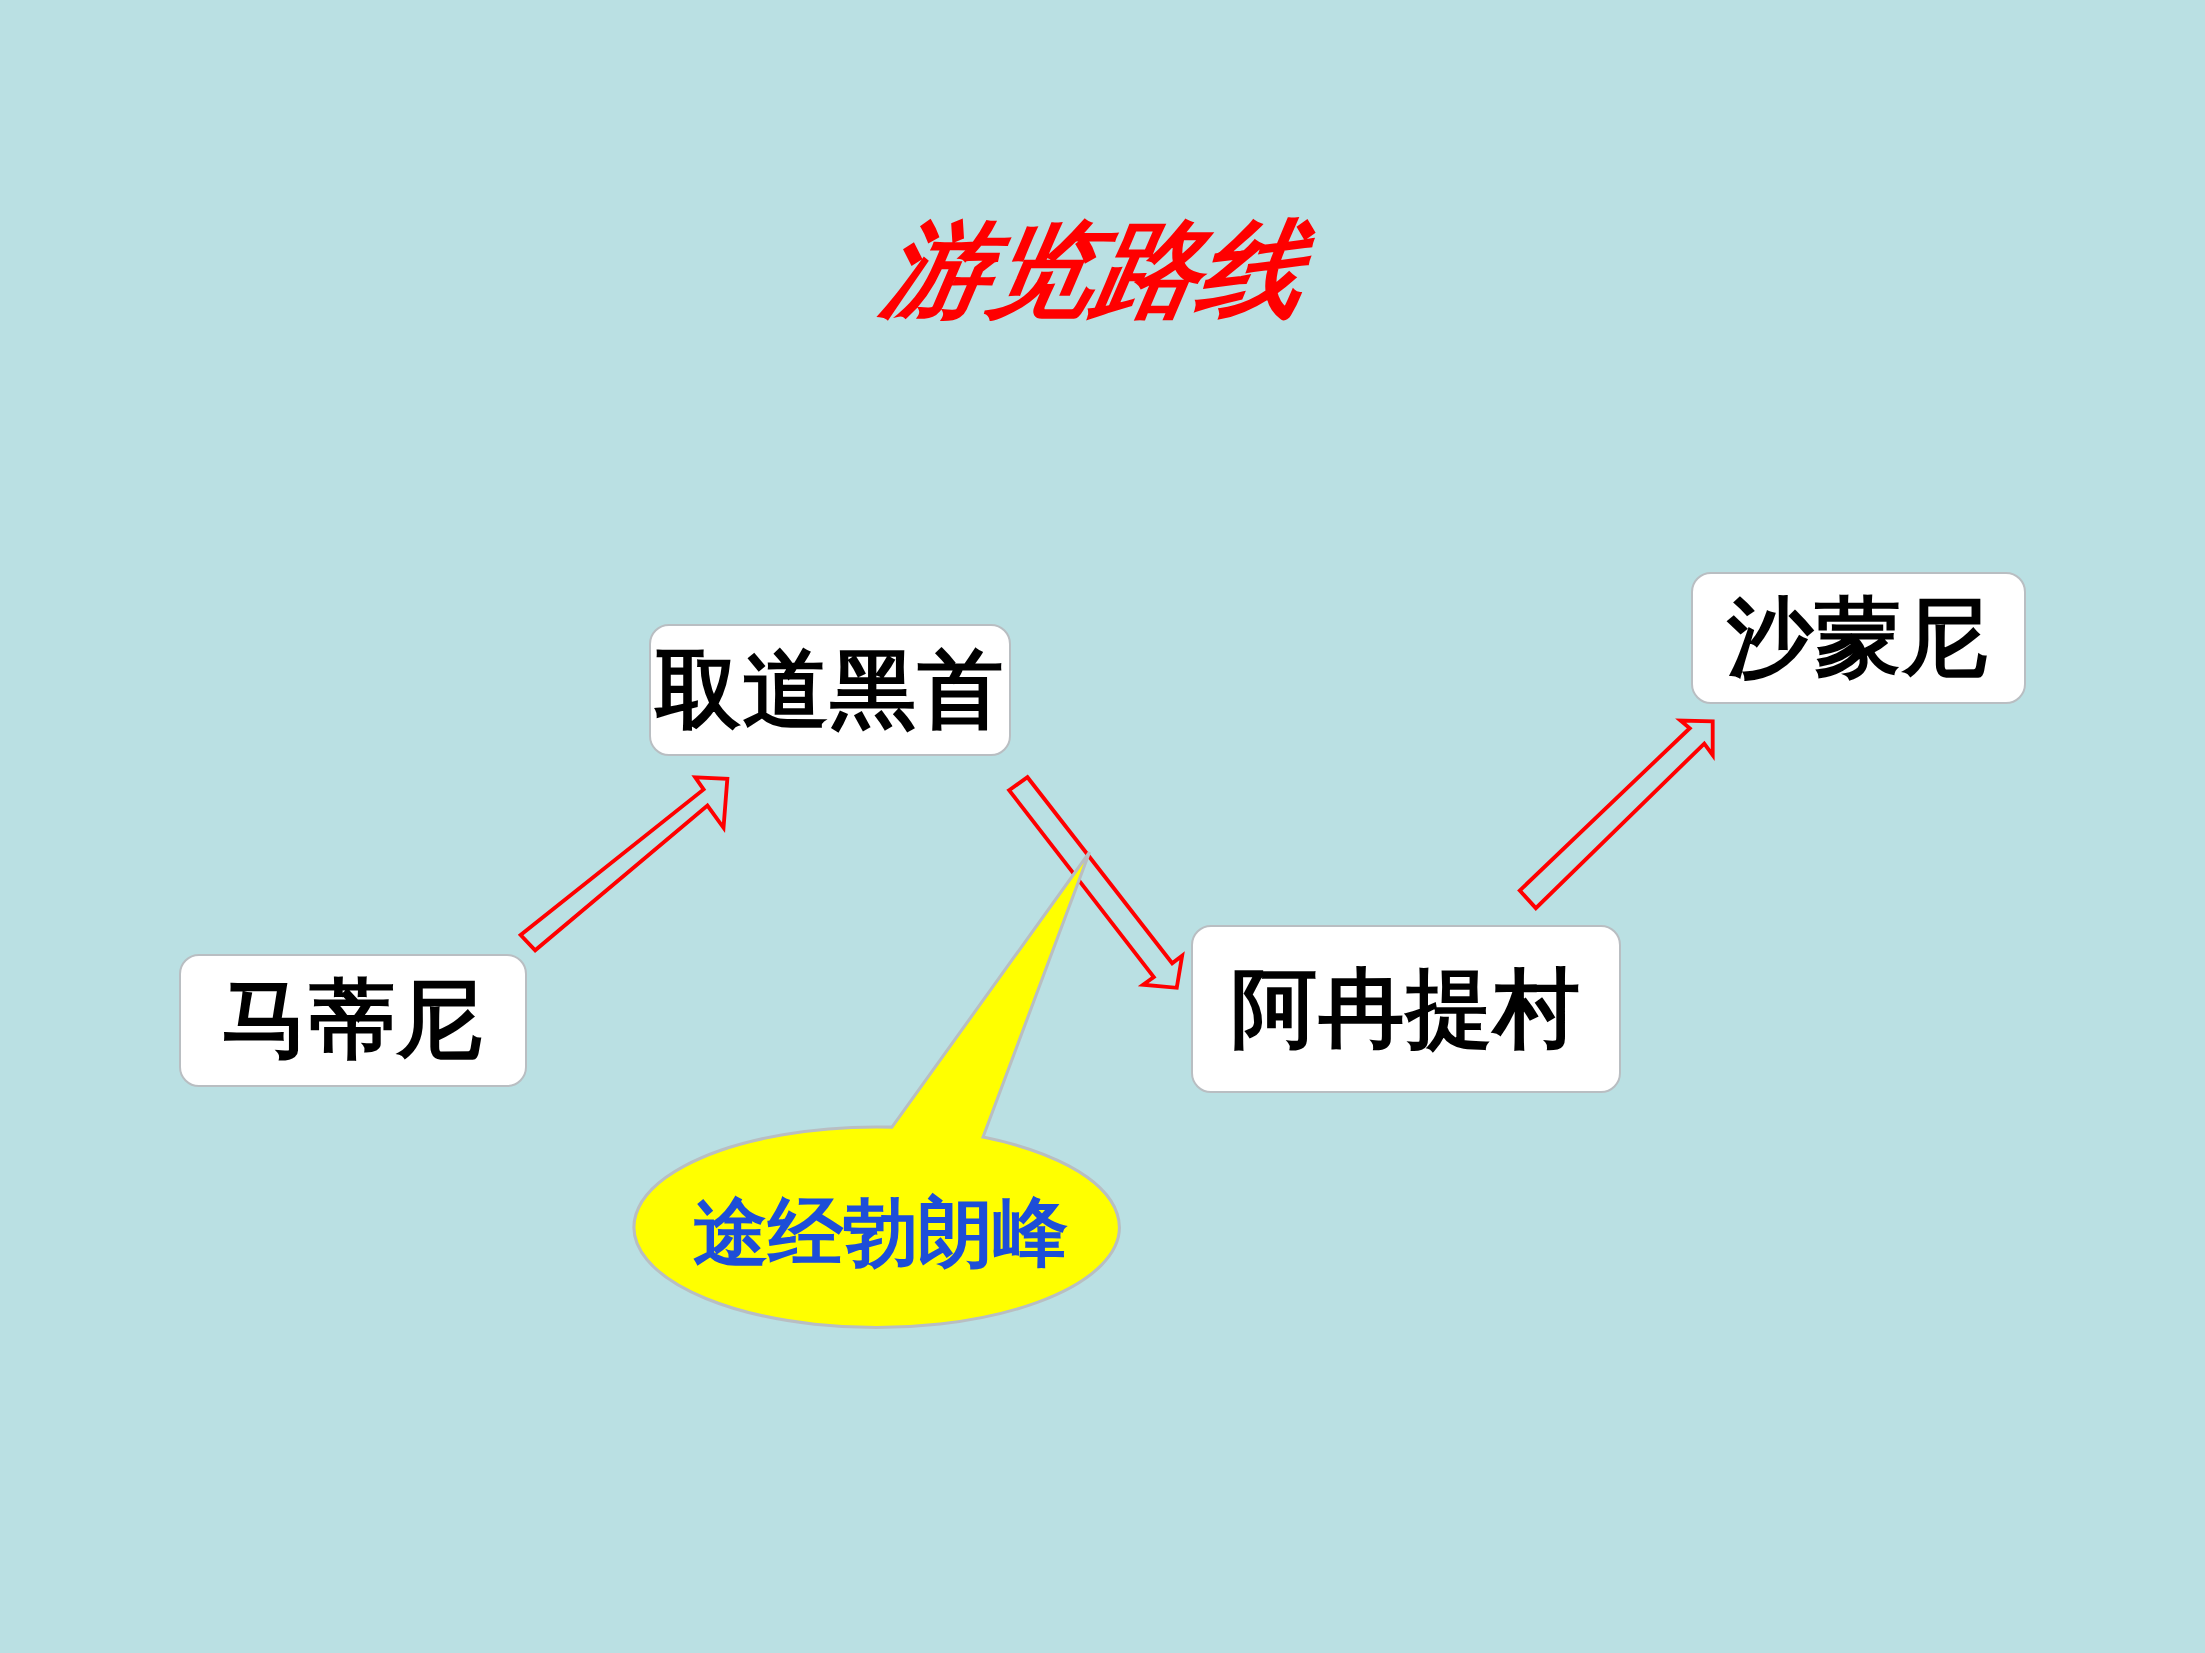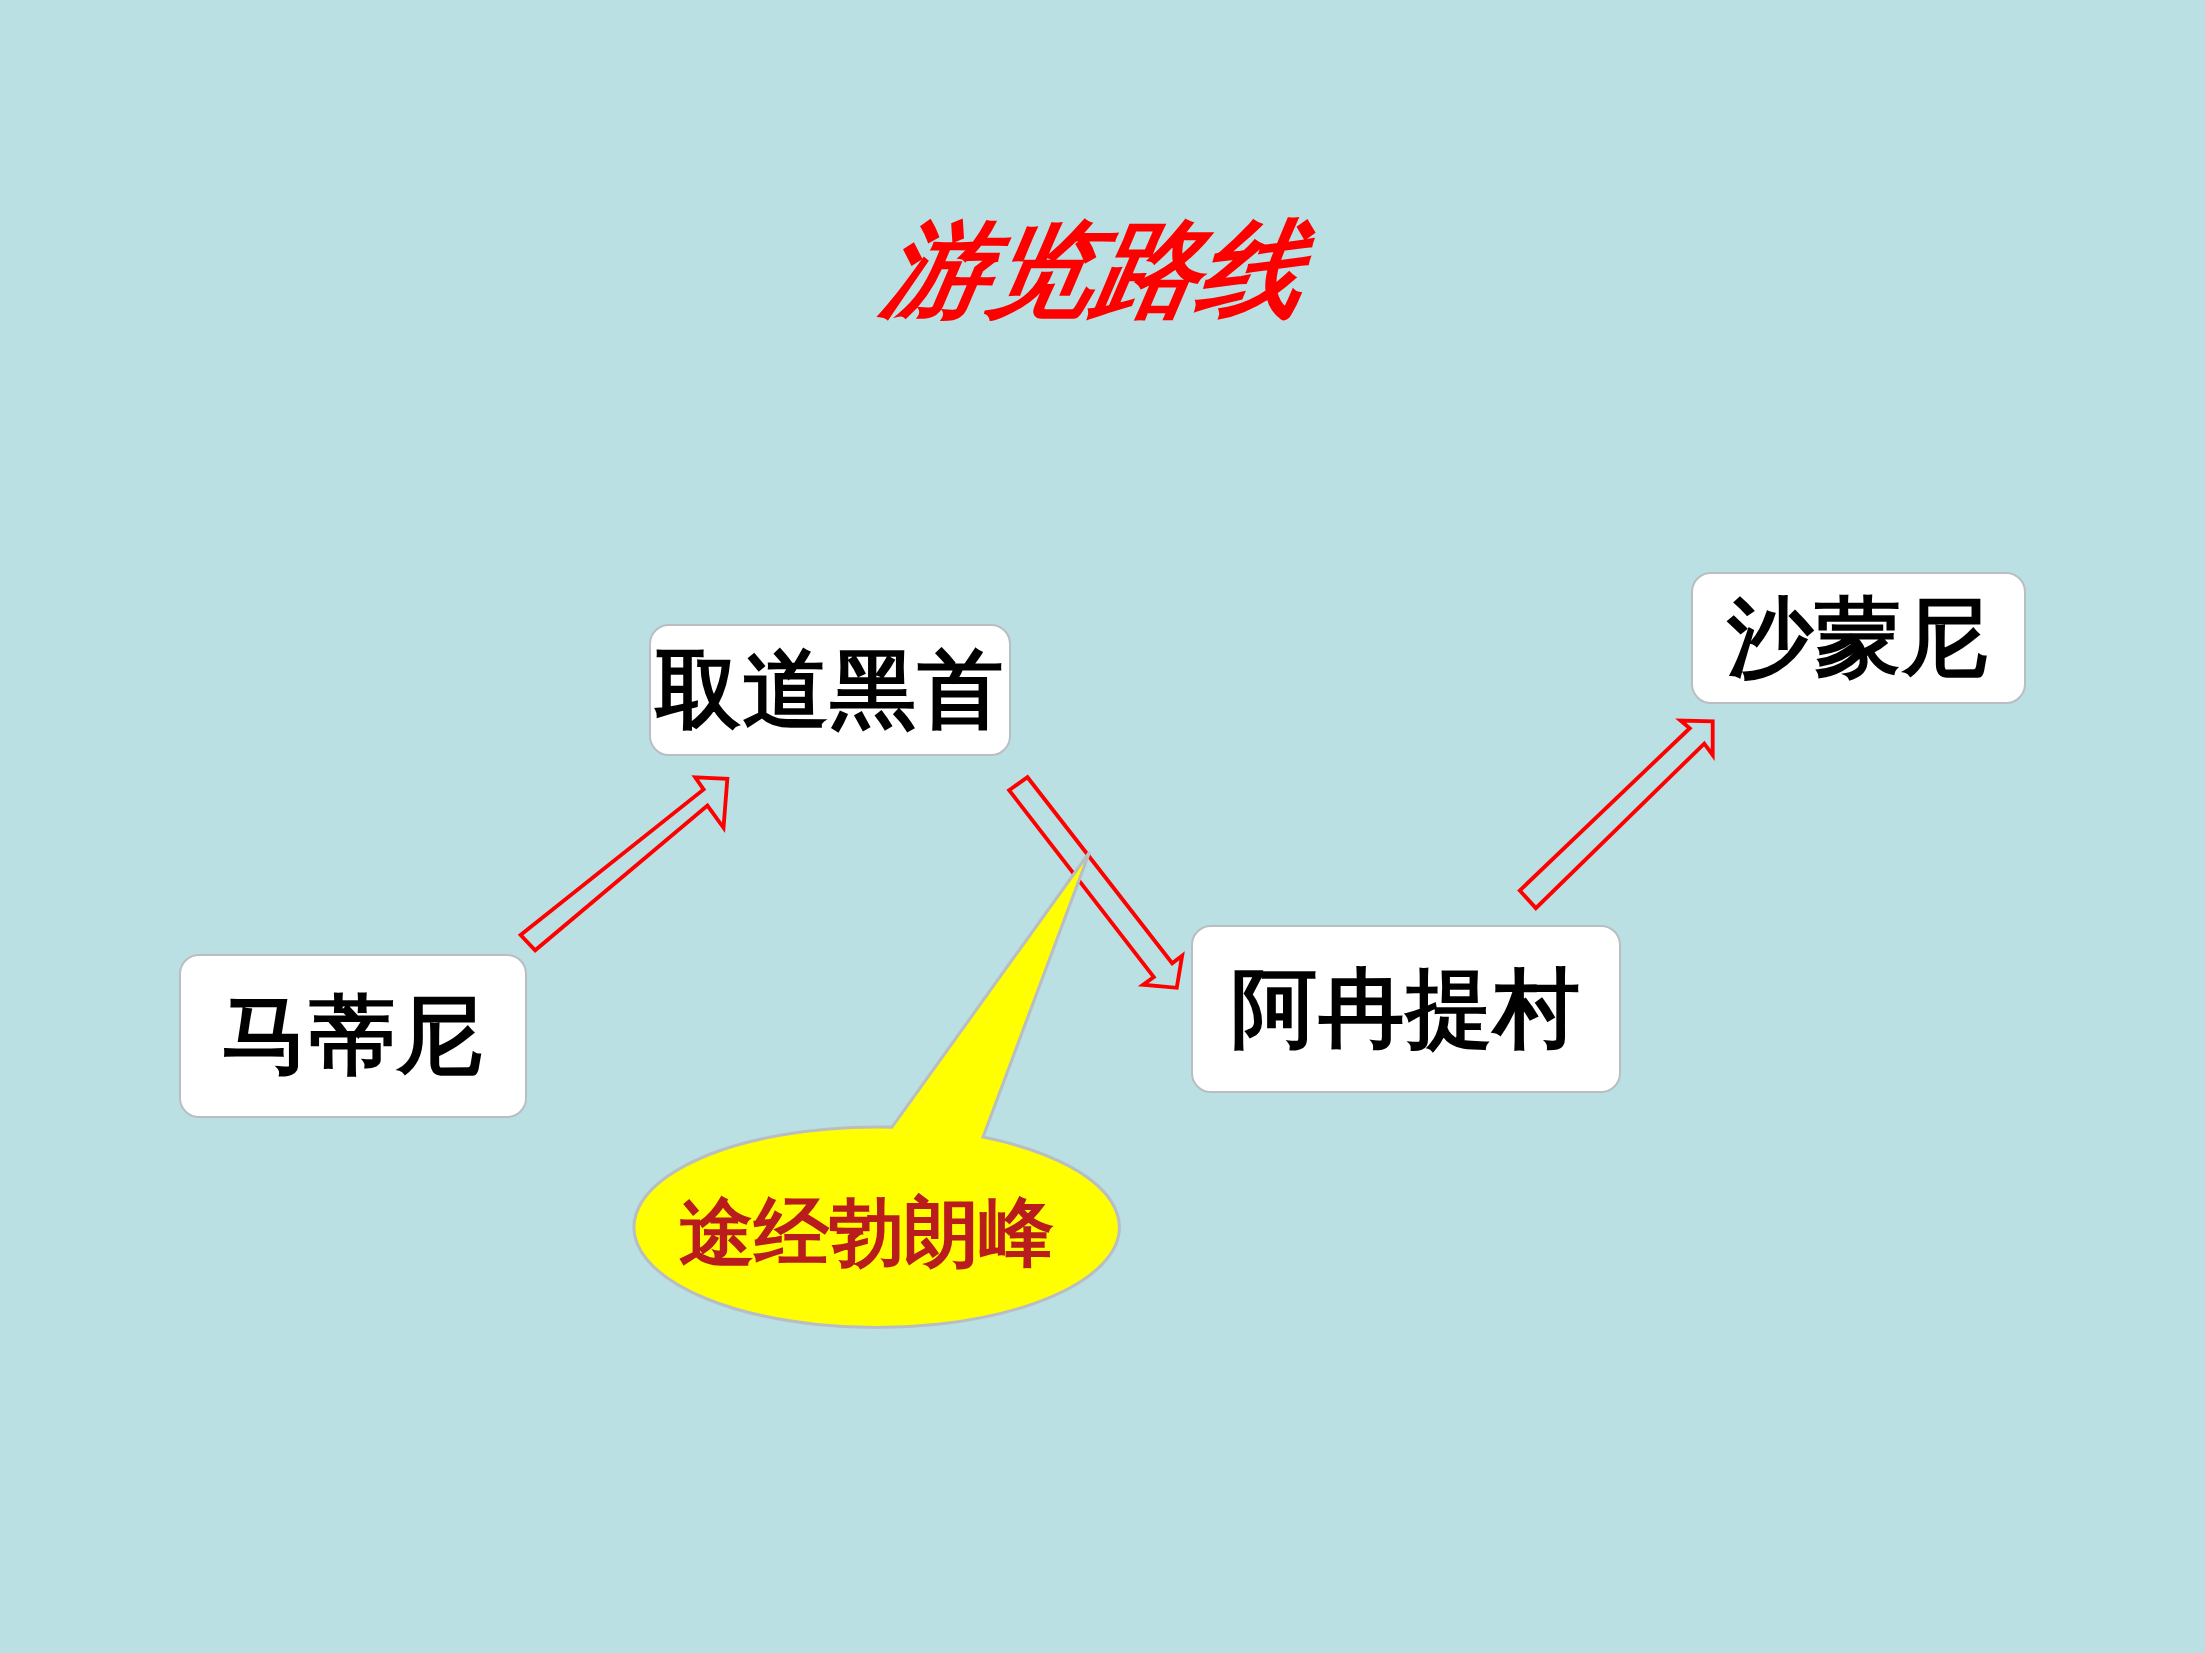--- a/index.html
+++ b/index.html
@@ -41,47 +41,47 @@
       display: flex;
       align-items: center;
       justify-content: center;
       color: #000000;
       font-family: "DejaVu Serif", "Liberation Serif", serif;
       font-size: 86px;
       font-weight: bold;
       white-space: nowrap;
       letter-spacing: 1.5px;
     }
-    #stop-0 { left: 179px;  top: 954px; width: 348px; height: 164px; justify-content: center; }
+    #stop-0 { left: 179px;  top: 954px; width: 348px; height: 133px; justify-content: center; }
     #stop-1 { left: 649px;  top: 624px;  width: 362px; height: 132px; }
     #stop-2 { left: 1191px; top: 925px; width: 430px; height: 168px; }
     #stop-3 { left: 1691px; top: 572px;  width: 335px; height: 132px; }
 
     svg.overlay {
       position: absolute;
       left: 0;
       top: 0;
       width: 2205px;
       height: 1654px;
       pointer-events: none;
     }
     svg.overlay .arrow,
     svg.overlay .callout-shape {
       pointer-events: auto;
     }
     .callout-text {
       position: absolute;
-      left: 624px;
+      left: 638px;
       top: 1133px;
       width: 485px;
       height: 201px;
       display: flex;
       align-items: center;
       justify-content: center;
-      color: #b91c1c;
+      color: #1d4ed8;
       font-family: Liberation Sans, sans-serif;
       font-weight: bold;
       font-size: 75px;
       white-space: nowrap;
     }
   </style>
 </head>
 <body>
 
 <div class="title">游览路线</div>

